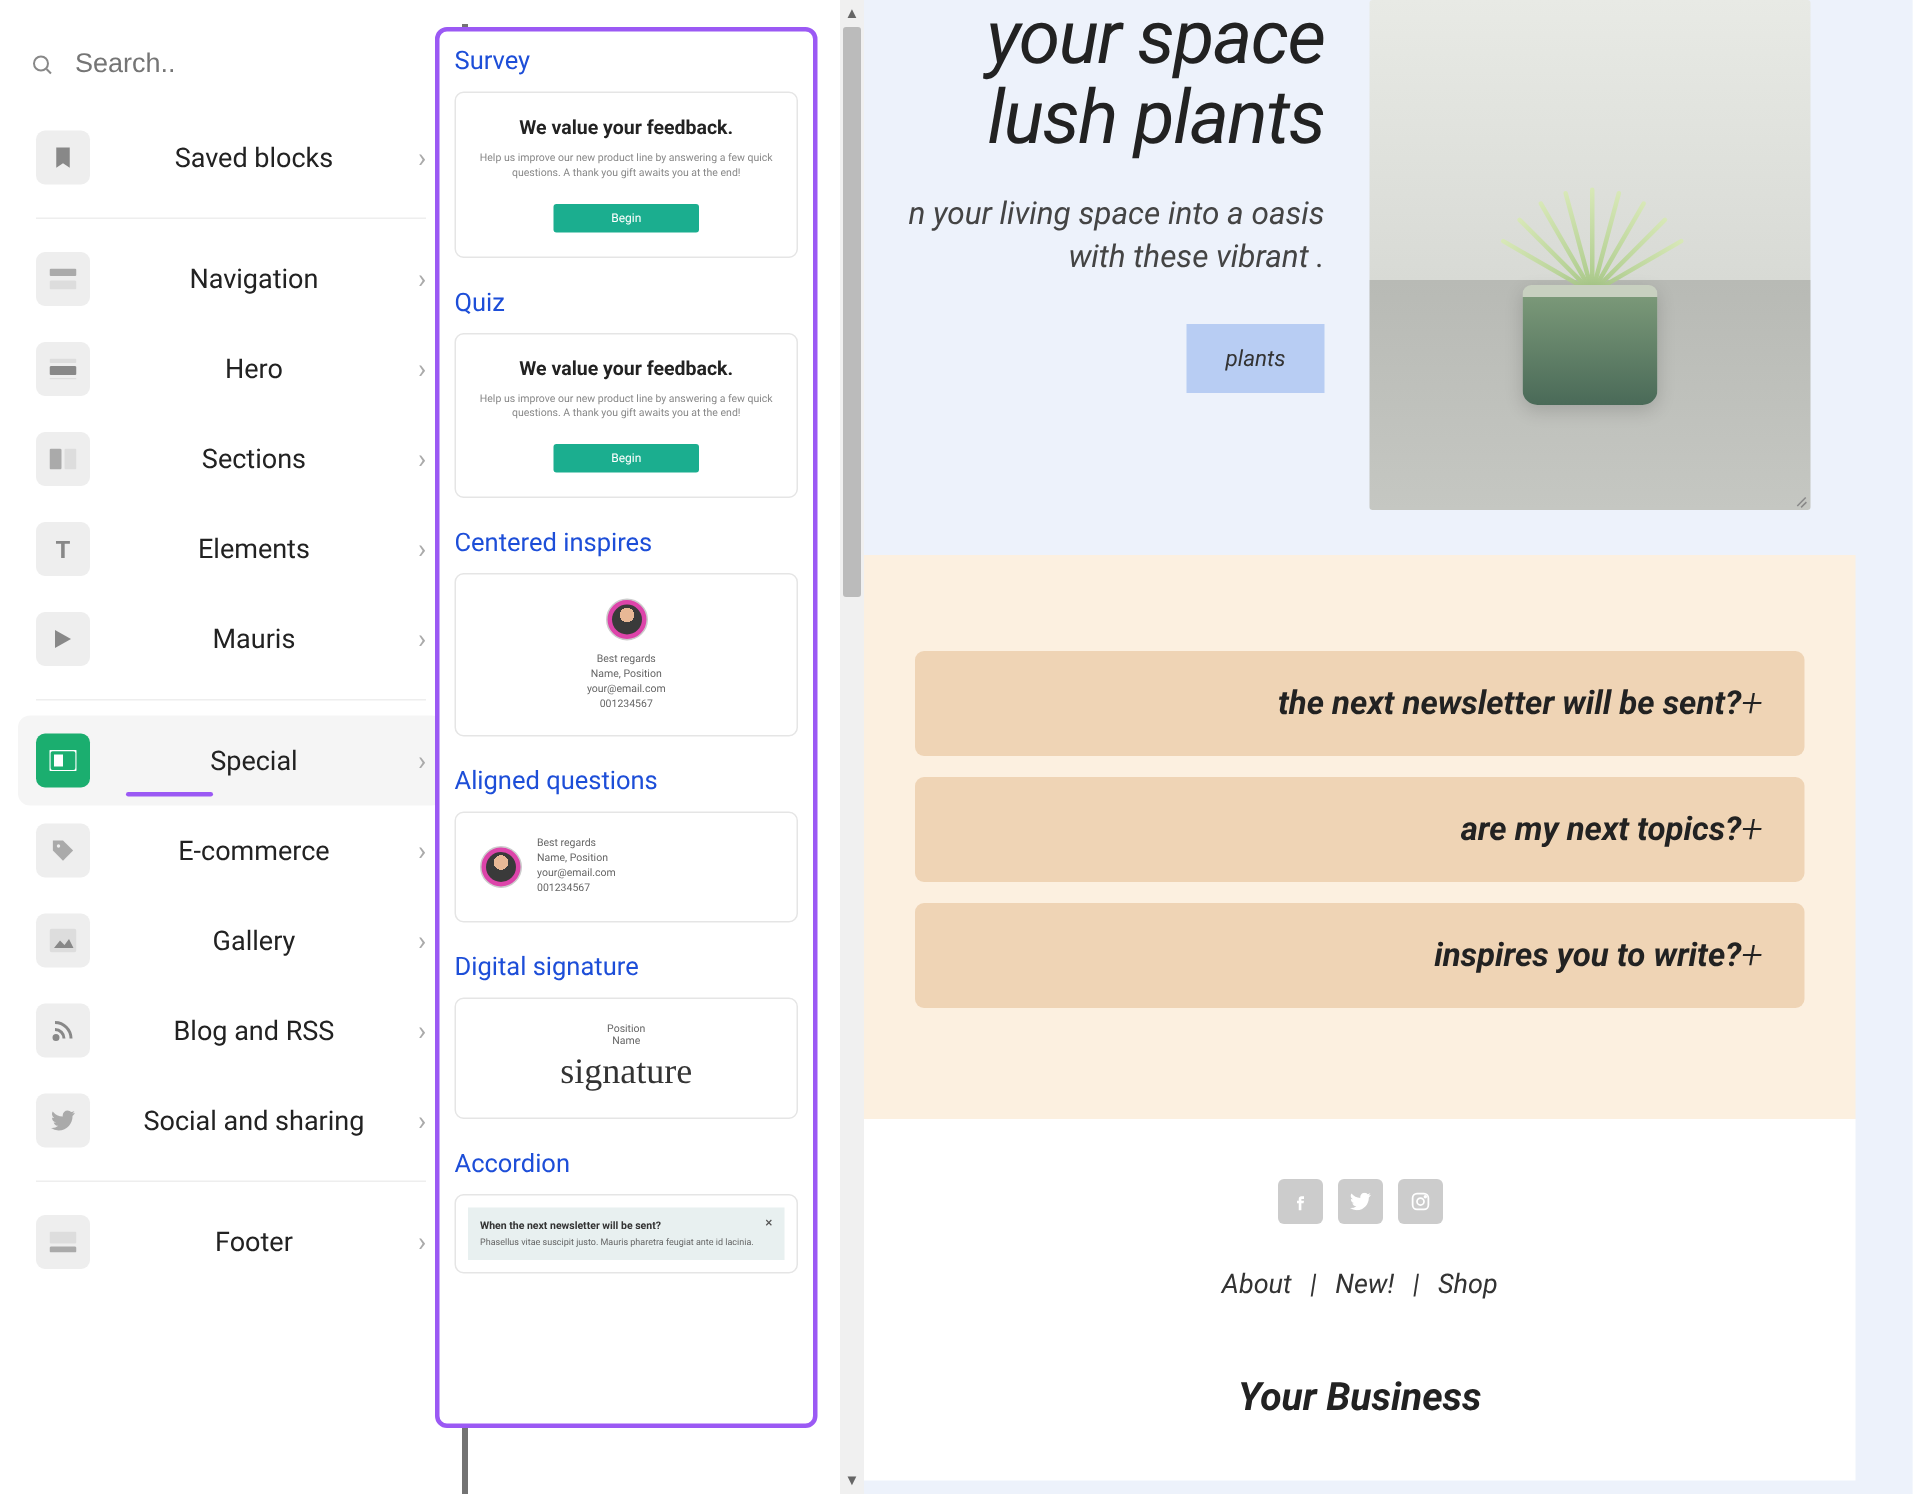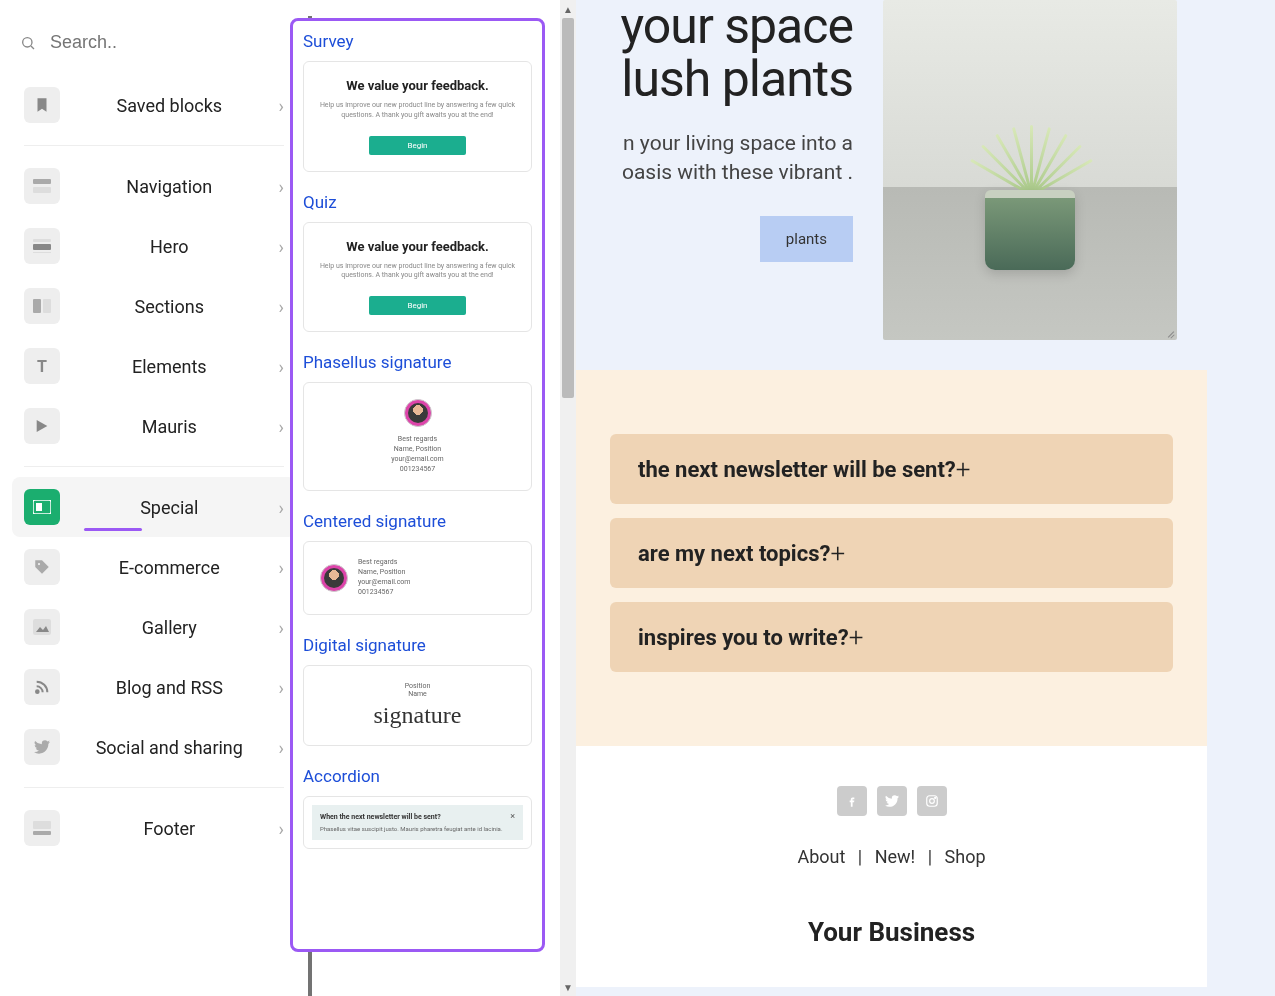--- a/index.html
+++ b/index.html
@@ -57,21 +57,21 @@
 .hero-image { width: 294px; height: 340px; background: linear-gradient(180deg, #e8eae5 0%, #d8dad5 55%, #b8bab5 55%, #c5c7c2 100%); position: relative; border-radius: 2px; }
 .plant-pot { position: absolute; bottom: 70px; left: 50%; transform: translateX(-50%); width: 90px; height: 80px; background: linear-gradient(180deg, #7a9878 0%, #4a6a58 100%); border-radius: 6px 6px 10px 10px; box-shadow: 0 4px 12px rgba(0,0,0,0.15); border-top: 8px solid #c8d0c0; }
 .plant-leaves { position: absolute; bottom: 145px; left: 50%; transform: translateX(-50%); width: 180px; height: 100px; }
 .leaf { position: absolute; width: 3px; height: 70px; background: linear-gradient(180deg, #d8e8b8, #a8c888); transform-origin: bottom center; bottom: 0; left: 50%; border-radius: 2px; }
 .resize-handle { position: absolute; bottom: 2px; right: 2px; width: 12px; height: 12px; }
 .resize-handle::before, .resize-handle::after { content: ''; position: absolute; background: #888; }
 .resize-handle::before { width: 8px; height: 1px; bottom: 3px; right: 0; transform: rotate(-45deg); }
 .resize-handle::after { width: 5px; height: 1px; bottom: 1px; right: 0; transform: rotate(-45deg); }
 
 .accordion-section { background: #fcf0e0; padding: 50px 0 60px; }
-.acc-row { background: #efd4b5; margin: 14px 34px; padding: 20px 28px; display: flex; justify-content: flex-start; align-items: center; border-radius: 6px; }
+.acc-row { background: #efd4b5; margin: 14px 34px; padding: 20px 28px; display: flex; justify-content: flex-end; align-items: center; border-radius: 6px; }
 .acc-row .q { font-size: 22px; font-weight: 700; color: #222; }
 .acc-row .plus { font-size: 26px; color: #222; font-weight: 300; }
 
 .footer { background: #fff; padding: 40px 0; text-align: center; }
 .social-row { display: flex; justify-content: center; gap: 10px; margin-bottom: 30px; }
 .social-icon { width: 30px; height: 30px; background: #ccc; border-radius: 4px; display: flex; align-items: center; justify-content: center; color: #fff; }
 .footer-links { font-size: 18px; color: #333; margin-bottom: 50px; }
 .footer-links span { margin: 0 4px; }
 .footer-biz { font-size: 26px; font-weight: 700; color: #222; }
 </style>
@@ -236,34 +236,34 @@
   <div class="block-item">
     <div class="block-title">Quiz</div>
     <div class="block-preview survey">
       <div class="heading">We value your feedback.</div>
       <div class="sub">Help us improve our new product line by answering a few quick questions. A thank you gift awaits you at the end!</div>
       <div class="btn">Begin</div>
     </div>
   </div>
 
   <div class="block-item">
-    <div class="block-title">Phasellus signature</div>
+    <div class="block-title">Centered inspires</div>
     <div class="block-preview">
       <div class="sig-avatar"></div>
       <div class="sig-text">
         <div>Best regards</div>
         <div>Name, Position</div>
         <div>your@email.com</div>
         <div>001234567</div>
       </div>
     </div>
   </div>
 
   <div class="block-item">
-    <div class="block-title">Centered signature</div>
+    <div class="block-title">Aligned questions</div>
     <div class="block-preview">
       <div class="sig-aligned">
         <div class="sig-avatar"></div>
         <div class="sig-text">
           <div>Best regards</div>
           <div>Name, Position</div>
           <div>your@email.com</div>
           <div>001234567</div>
         </div>
       </div>
@@ -293,21 +293,21 @@
   </div>
 </div>
 
 <div class="scroll-track">
   <div class="scroll-arrow">▲</div>
   <div class="scroll-thumb"></div>
   <div class="scroll-arrow" style="position:absolute;bottom:0;width:100%">▼</div>
 </div>
 
 <div class="main">
-  <div style="background:#edf2fb; padding-right:68px;">
+  <div style="background:#edf2fb; padding-right:38px;font-style:italic;">
     <div class="hero-section">
       <div class="hero-text">
         <div class="hero-title">
           <span>your space</span><br>
           <span>lush plants</span>
         </div>
         <div class="hero-desc">n your living space into a oasis with these vibrant .</div>
         <div style="text-align:right;clear:both">
             <div class="hero-btn">plants</div>
           </div>

